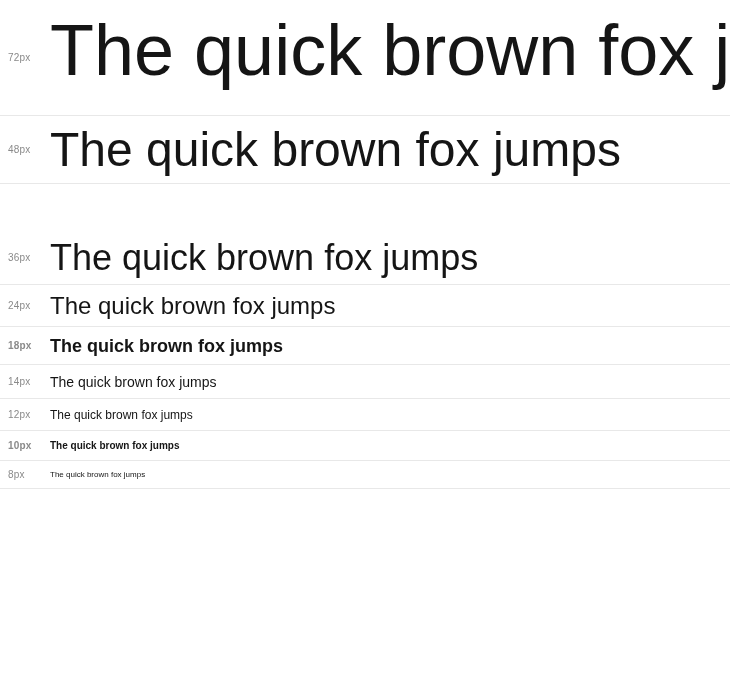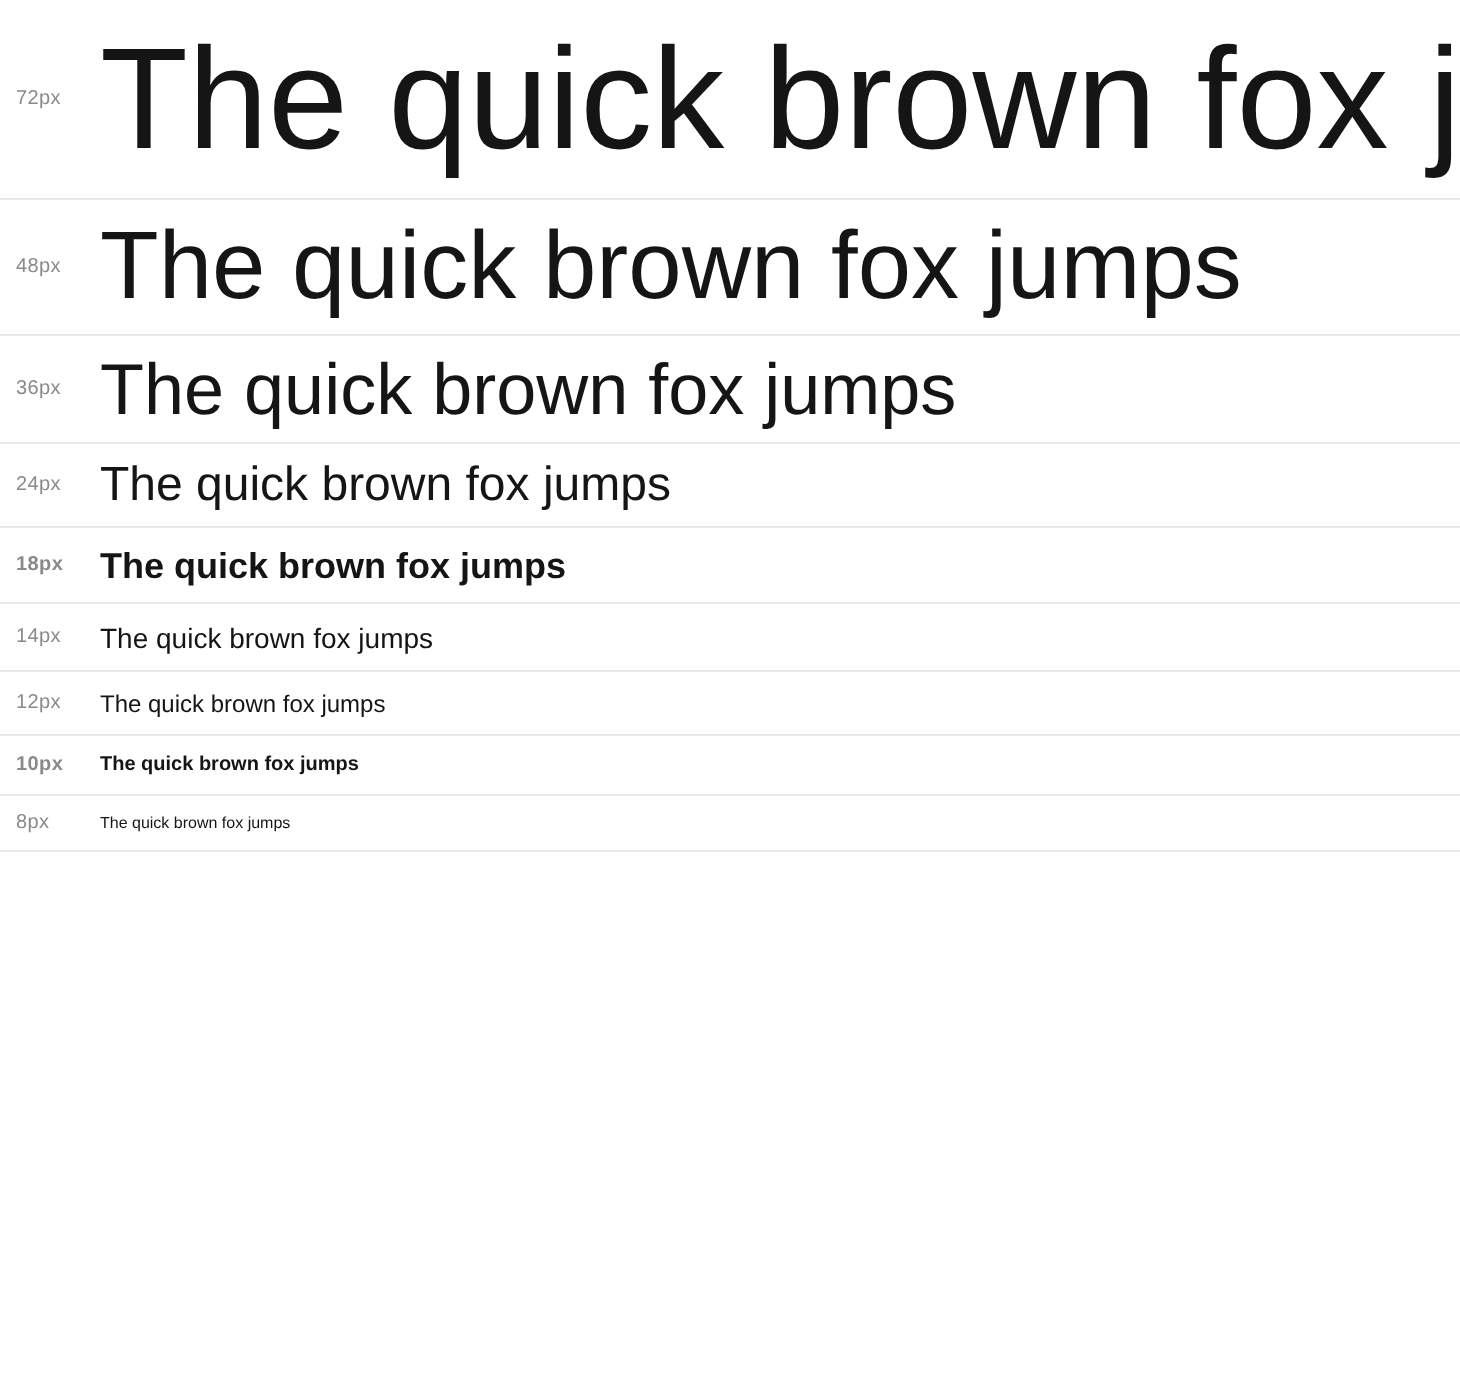--- a/index.html
+++ b/index.html
@@ -44,29 +44,29 @@
     line-height: 1.0;
   }
   .filler {
     background: #ffffff;
   }
 </style>
 </head>
 <body>
 
 <div id="specimen">
-    <div class="row" style="height: 100px;">
+    <div class="row" style="height: 116px;">
       <span class="size-label">72px</span>
       <span class="sample" style="font-size: 72px; line-height: 100px;">The quick brown fox jumps</span>
     </div>
     <div class="row" style="height: 68px;">
       <span class="size-label">48px</span>
       <span class="sample" style="font-size: 48px; line-height: 68px;">The quick brown fox jumps</span>
     </div>
-    <div class="row" style="height: 54px;">
+    <div class="row" style="height: 54px; margin-top: 47px;">
       <span class="size-label">36px</span>
       <span class="sample" style="font-size: 36px; line-height: 54px;">The quick brown fox jumps</span>
     </div>
     <div class="row" style="height: 42px;">
       <span class="size-label">24px</span>
       <span class="sample" style="font-size: 24px; line-height: 42px;">The quick brown fox jumps</span>
     </div>
     <div class="row" style="height: 38px; font-weight: bold;">
       <span class="size-label">18px</span>
       <span class="sample" style="font-size: 18px; line-height: 38px;">The quick brown fox jumps</span>

